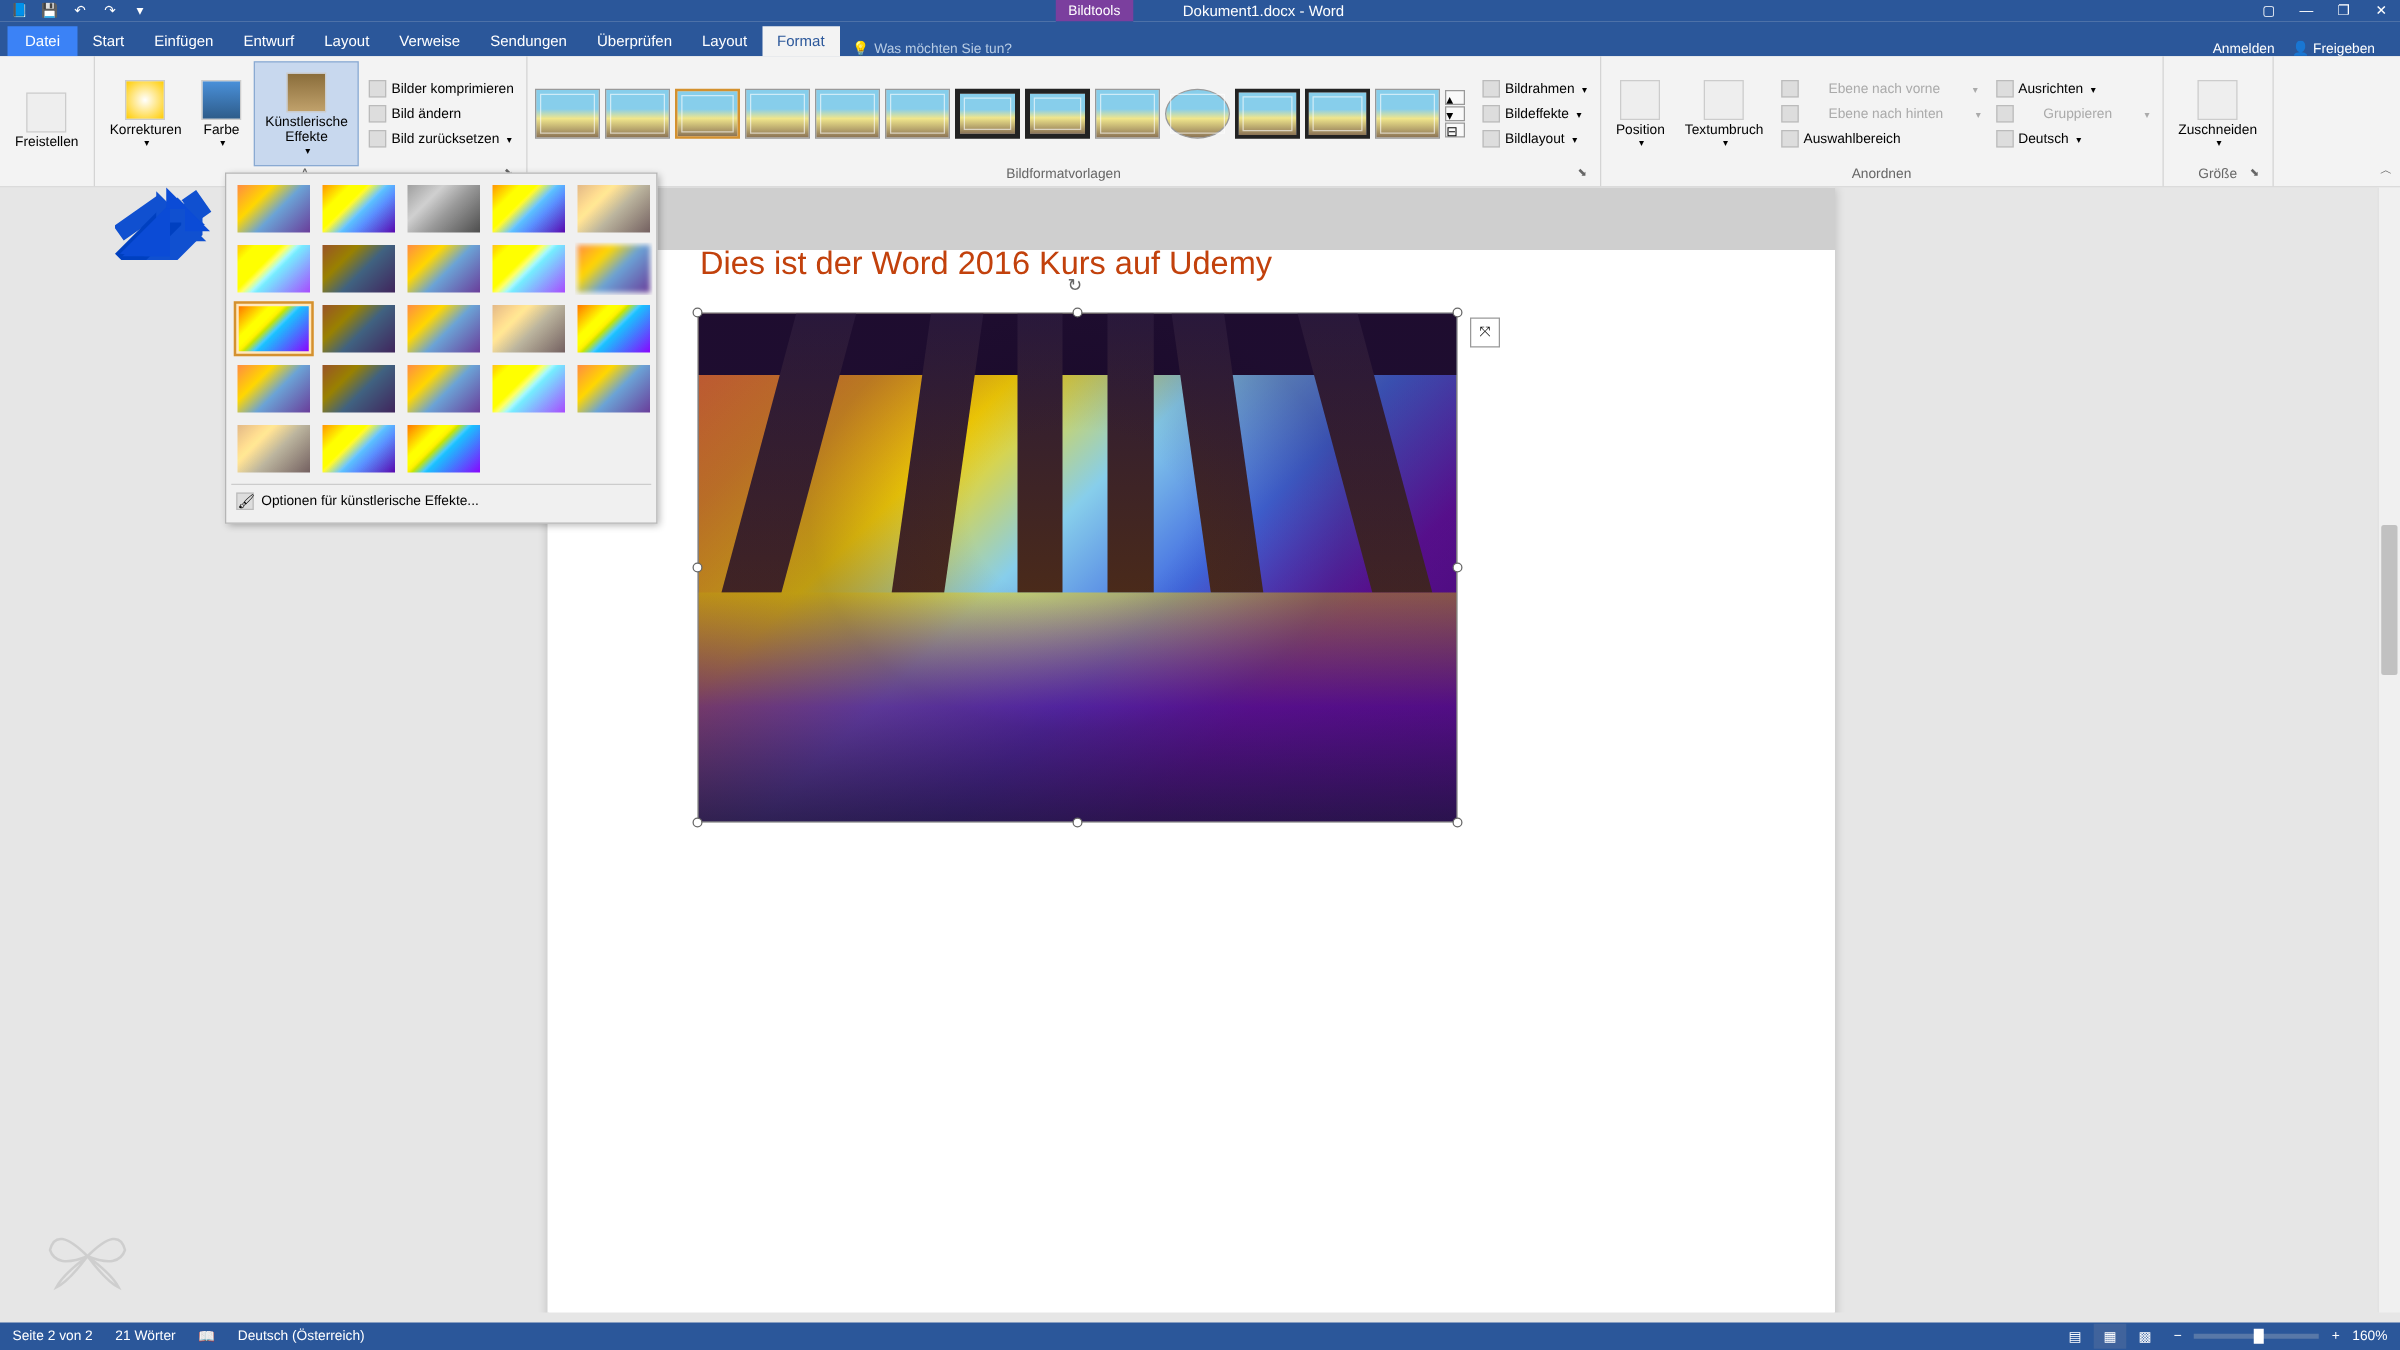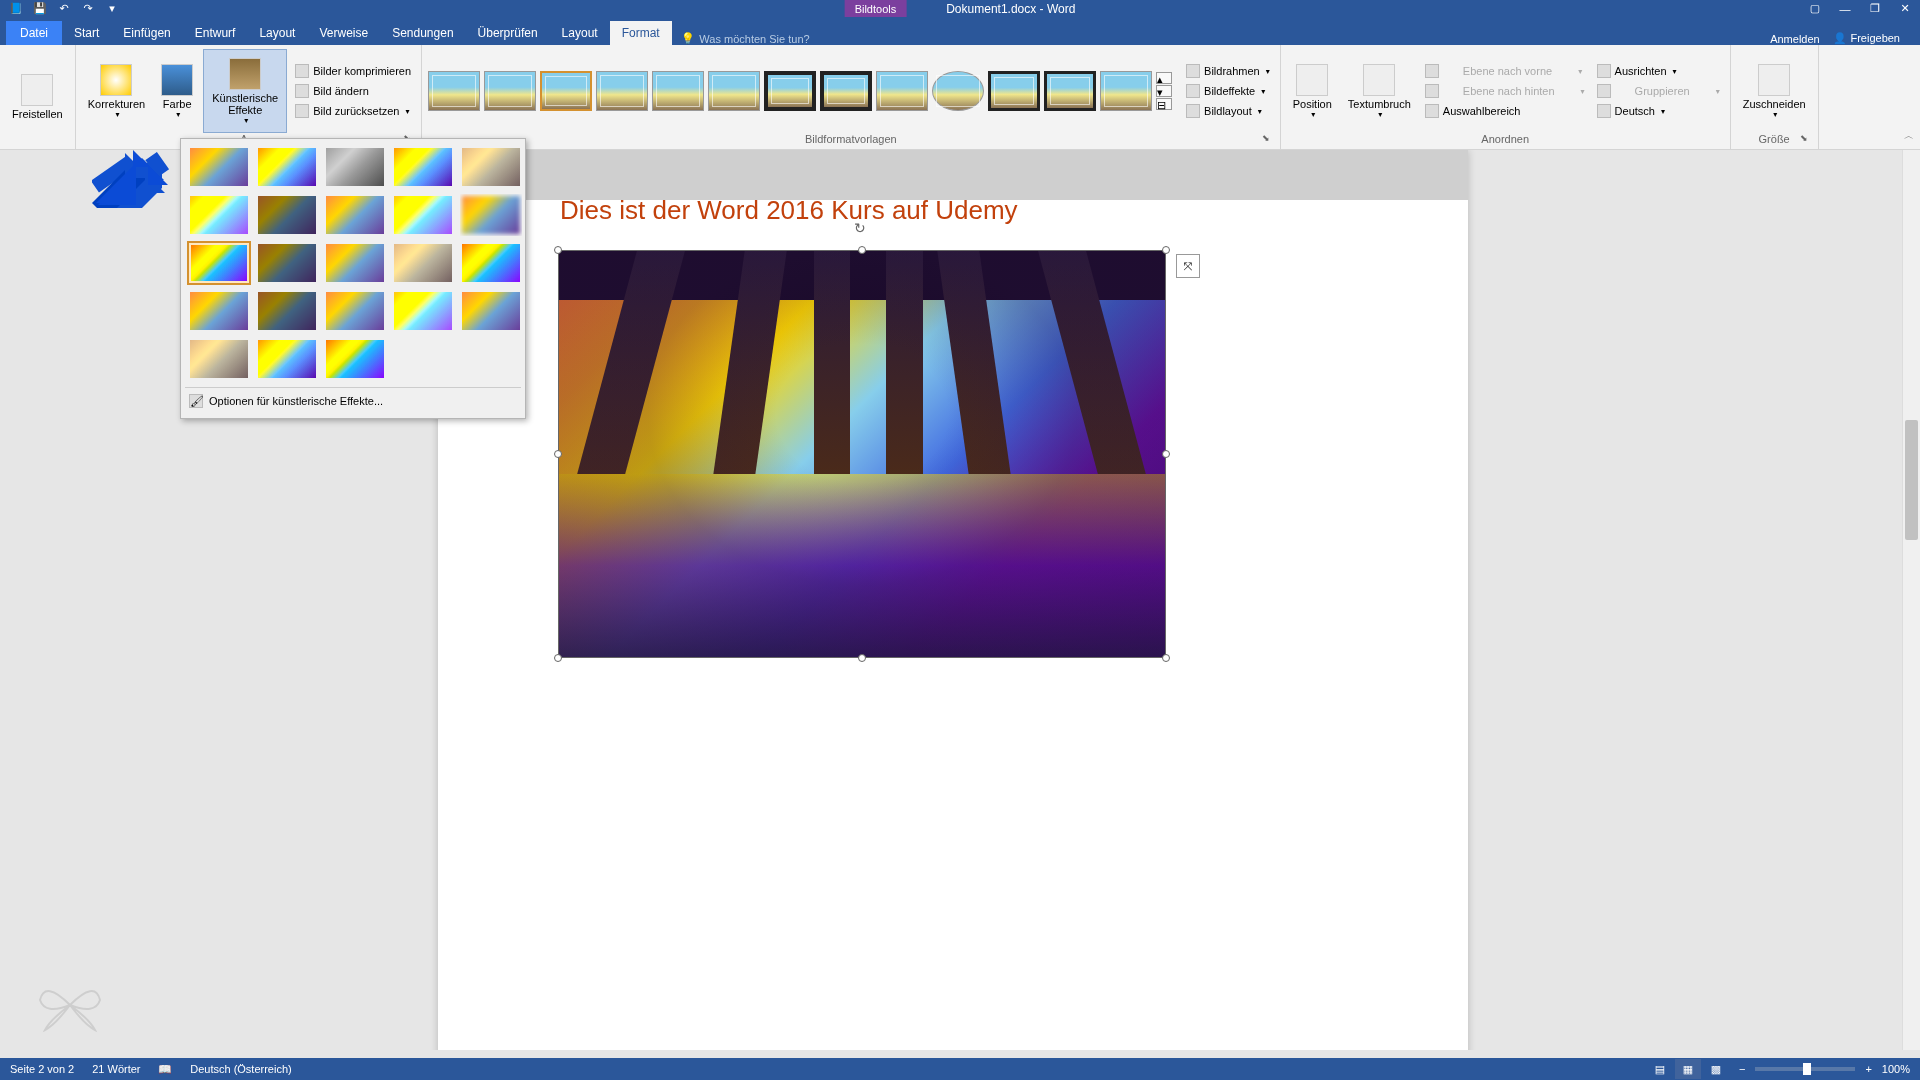--- a/index.html
+++ b/index.html
@@ -436,15 +436,15 @@
     <div class="view-btns">
       <div class="view-btn">▤</div>
       <div class="view-btn active">▦</div>
       <div class="view-btn">▩</div>
     </div>
     <span>−</span>
     <div class="zoom-slider">
         <div class="zthumb"></div>
       </div>
     <span>+</span>
-    <span>100%</span>
+    <span>160%</span>
   </div>
 </div>
 
 </body></html>

